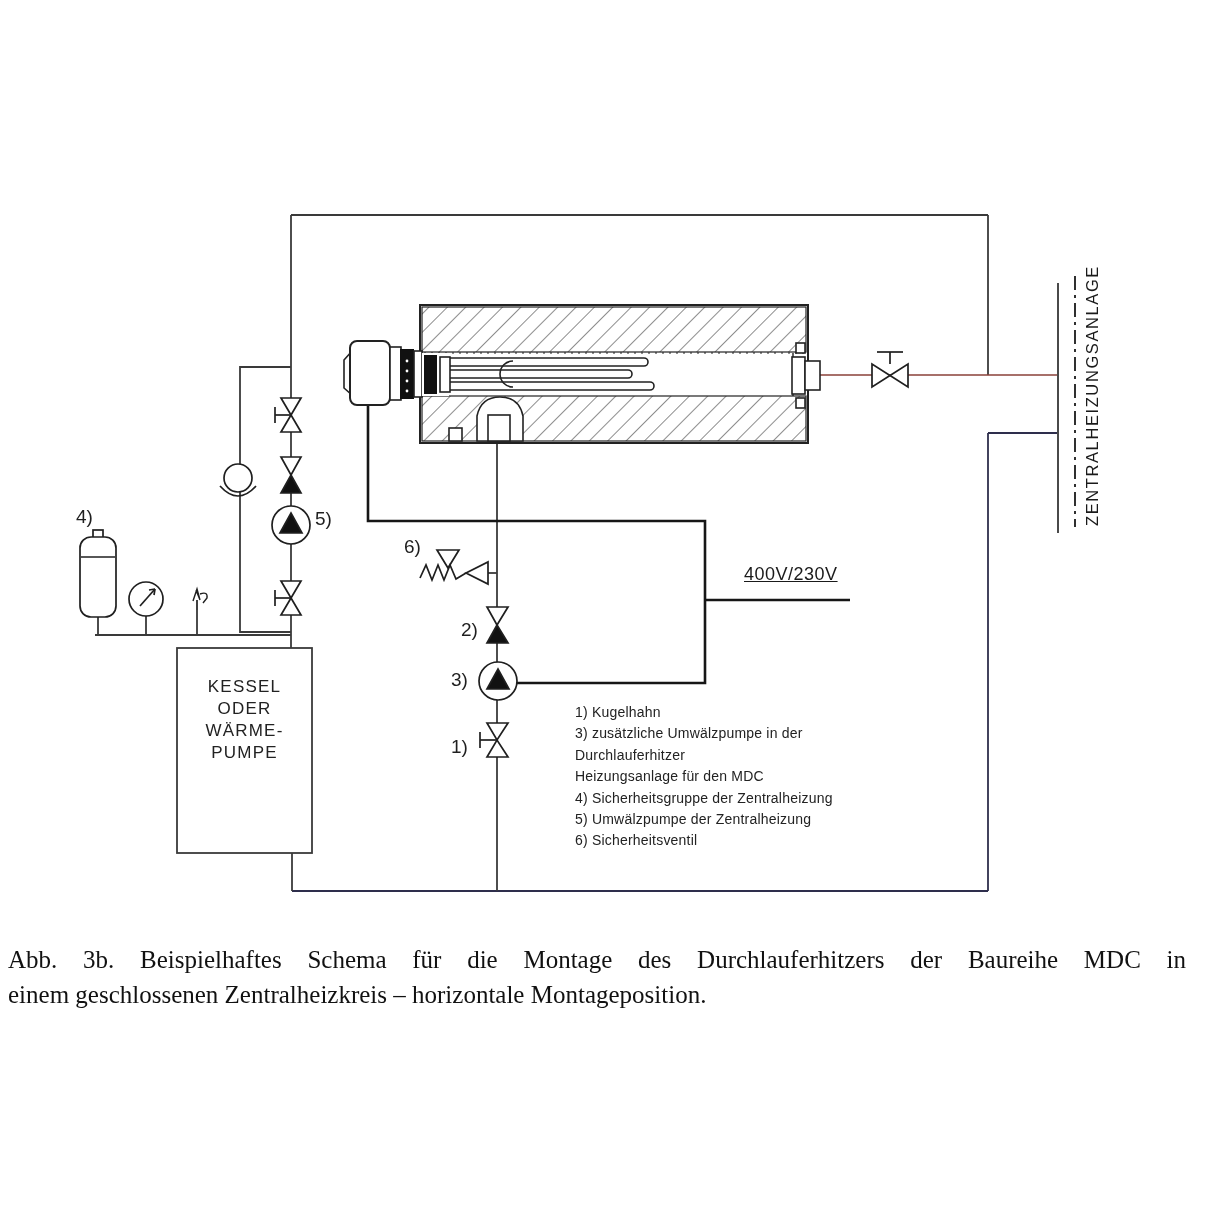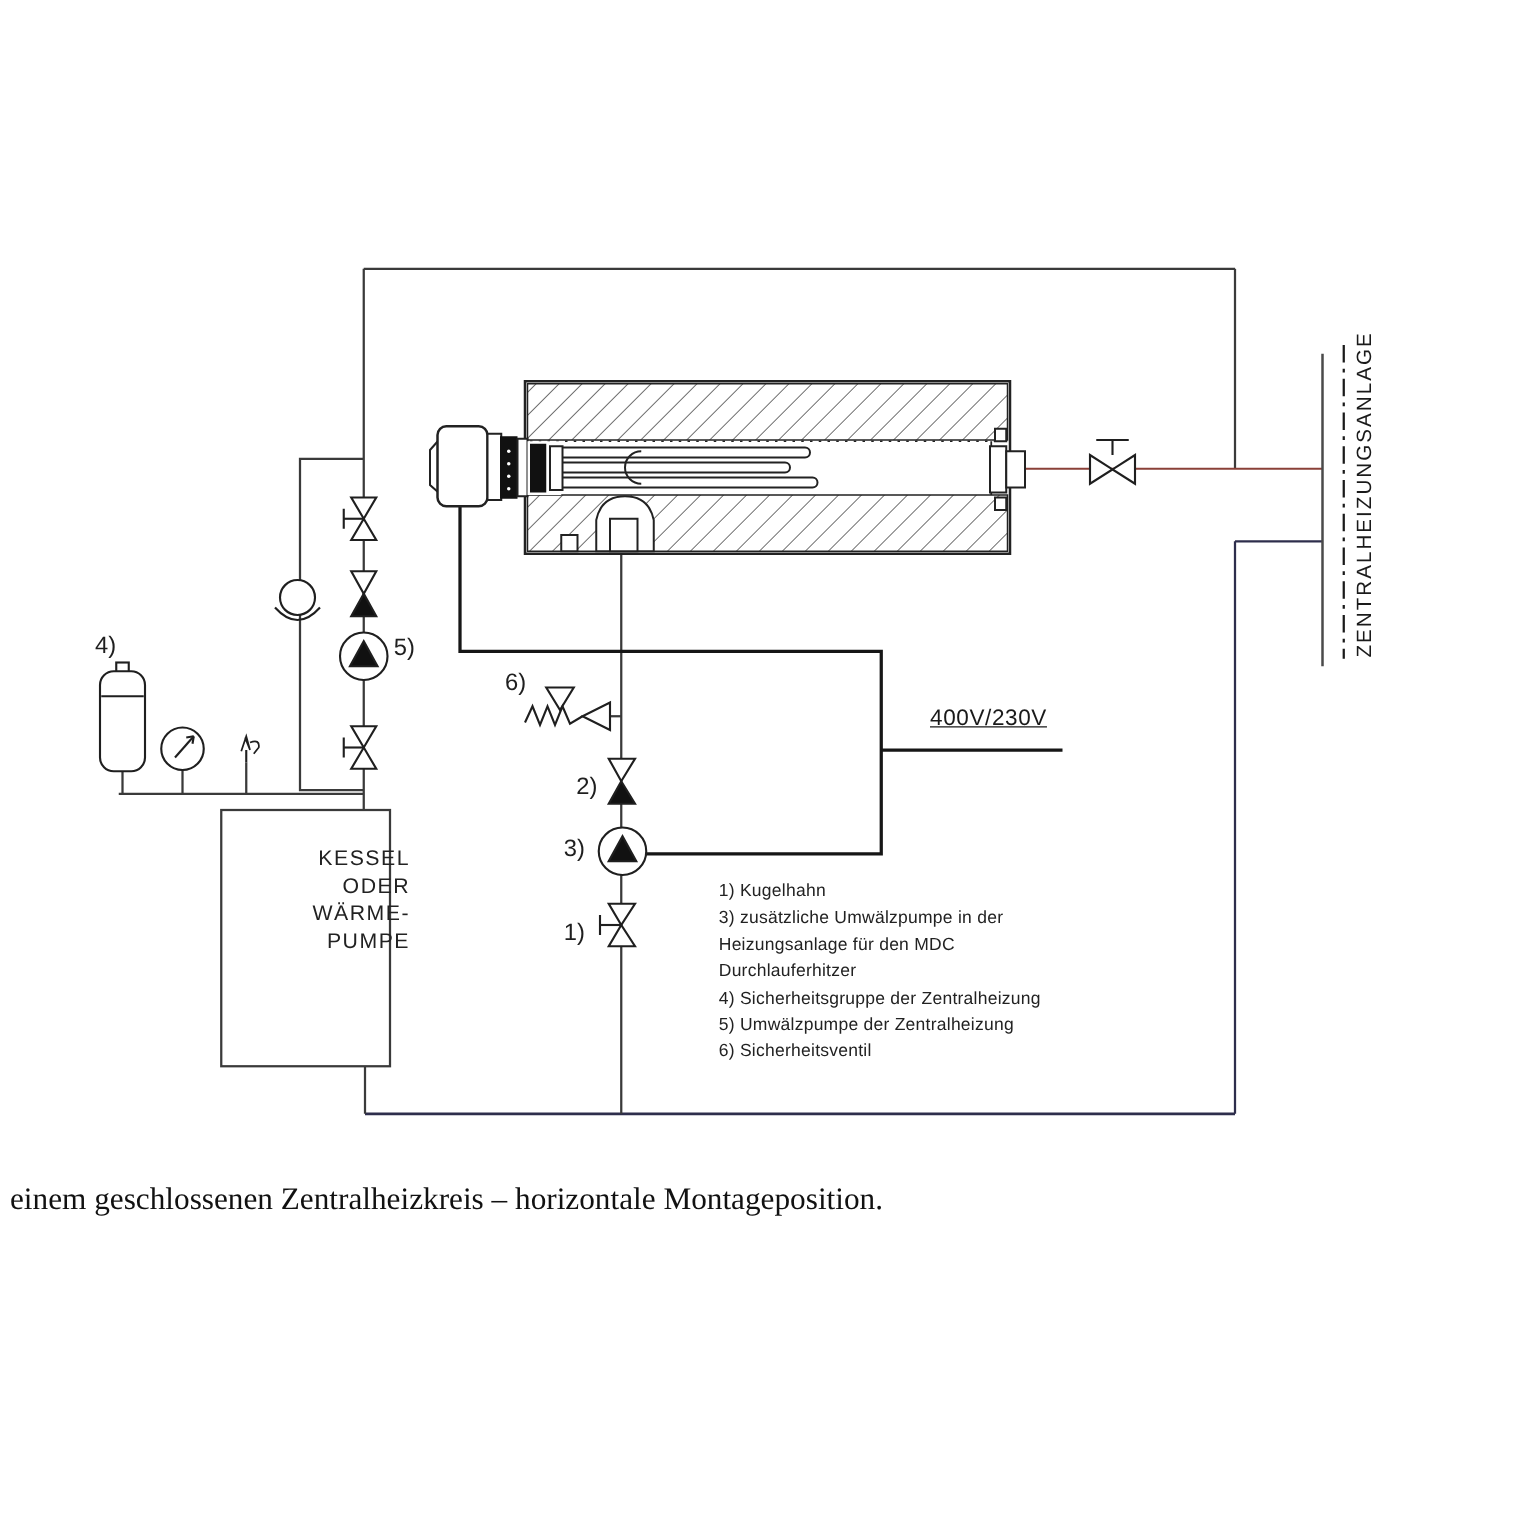--- a/index.html
+++ b/index.html
@@ -3,22 +3,22 @@
 <meta charset="utf-8">
 <style>
   html,body{margin:0;padding:0;background:#fff;}
   .canvas{position:relative;width:1214px;height:1214px;background:#fff;overflow:hidden;
           font-family:"Liberation Sans",sans-serif;color:#1c1c1c;}
   .canvas svg{position:absolute;left:0;top:0;}
   .txt{position:absolute;white-space:nowrap;}
   .callout{font-size:19px;color:#1f1f1f;}
   .legend{position:absolute;left:575px;top:702px;font-size:14px;line-height:21.4px;
           letter-spacing:.2px;color:#222;}
-  .kessel{position:absolute;left:177px;top:676px;width:135px;text-align:right;
-          font-size:17px;line-height:22px;letter-spacing:1.2px;color:#222;margin-left:16px;}
+  .kessel{position:absolute;left:177px;top:676px;width:135px;text-align:center;
+          font-size:17px;line-height:22px;letter-spacing:1.2px;color:#222;}
   .power{left:744px;top:564px;font-size:18px;letter-spacing:.5px;color:#1a1a1a;text-decoration:underline;}
   .zha{left:1083px;top:526px;transform:rotate(-90deg);transform-origin:0 0;
        font-size:16.5px;letter-spacing:1.6px;color:#1a1a1a;}
   .caption{position:absolute;left:8px;top:942px;width:1178px;
            font-family:"Liberation Serif",serif;font-size:25px;line-height:35px;color:#111;}
   .cap1{text-align:justify;text-align-last:justify;}
 </style>
 </head>
 <body>
 
@@ -189,24 +189,25 @@
 <div class="kessel">
   <div>KESSEL</div>
   <div>ODER</div>
   <div>WÄRME-</div>
   <div>PUMPE</div>
 </div>
 
 <div class="legend">
   <div>1) Kugelhahn</div>
   <div>3) zusätzliche Umwälzpumpe in der</div>
+  <div>Durchlauferhitzer</div>
   <div>Heizungsanlage für den MDC</div>
-  <div>Durchlauferhitzer</div>
   <div>4) Sicherheitsgruppe der Zentralheizung</div>
   <div>5) Umwälzpumpe der Zentralheizung</div>
   <div>6) Sicherheitsventil</div>
 </div>
 
 <div class="caption">
+  <div class="cap1">Abb. 3b. Beispielhaftes Schema für die Montage des Durchlauferhitzers der Baureihe MDC in</div>
   <div>einem geschlossenen Zentralheizkreis – horizontale Montageposition.</div>
 </div>
 
 </div>
 
 </body></html>

